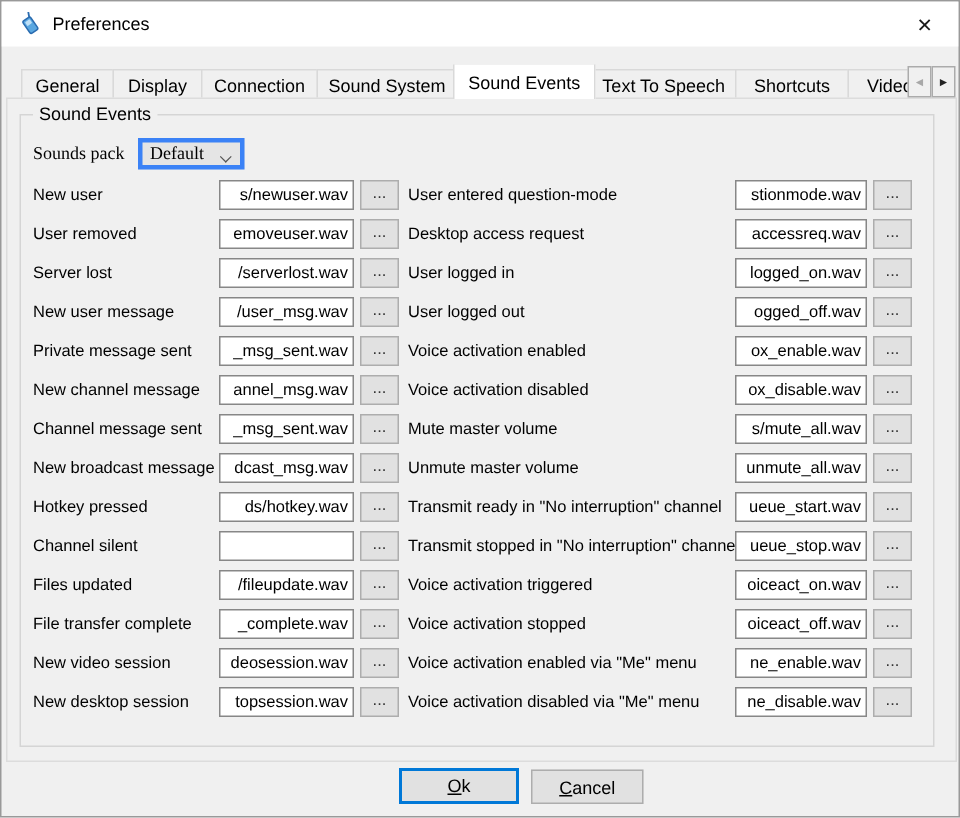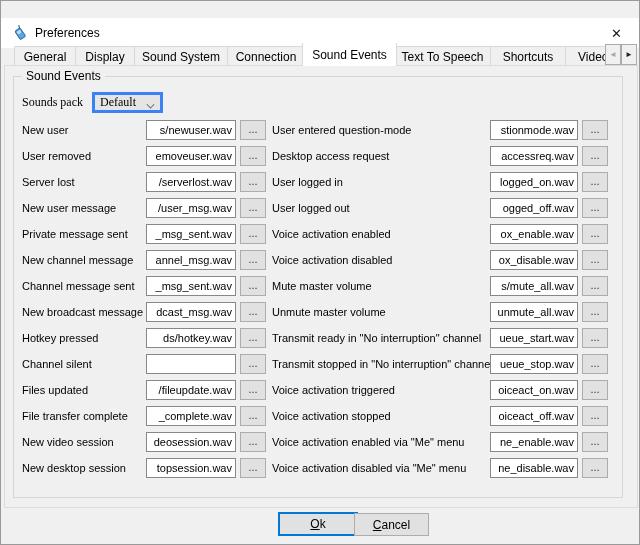--- a/index.html
+++ b/index.html
@@ -3,21 +3,21 @@
 <meta charset="utf-8">
 <style>
   * { margin:0; padding:0; box-sizing:border-box; }
   html,body { background:#c8c8c8; }
   body { font-family:"Liberation Sans", sans-serif; }
   .window {
     position:relative; width:640px; height:545px;
     background:#f0f0f0; border:1px solid #999999; overflow:hidden;
   }
   
-  .titlebar { position:absolute; left:0; top:17px; width:100%; height:30px; background:#ffffff; }
+  .titlebar { position:absolute; left:0; top:0; width:100%; height:30px; background:#ffffff; }
   .app-icon { position:absolute; left:11px; top:7px; width:16px; height:16px; }
   .title-text { position:absolute; left:34px; top:8px; font-size:12px; color:#000000; white-space:nowrap; }
   .close-btn { position:absolute; right:0; top:0; width:45px; height:30px; display:flex; align-items:center; justify-content:center; font-size:13px; color:#1a1a1a; cursor:default; }
   
   .tabstrip { position:absolute; left:13px; top:42px; height:23px; display:flex; align-items:flex-end; width:620px; overflow:hidden; }
   .tab {
     height:20px; background:#f0f0f0; border:1px solid #d9d9d9; border-bottom:none;
     display:flex; align-items:center; justify-content:center; font-size:12px; color:#000;
     margin-right:-1px; white-space:nowrap; overflow:hidden;text-align:right;
   }
@@ -55,21 +55,21 @@
   .col-left  .textfield { width:90px; }
   .col-right .textfield { width:88px; }
   .browse {
     width:26px; height:20px; margin-left:4px; background:#e1e1e1; border:1px solid #adadad;
     font-size:11px; line-height:16px; text-align:center; color:#333; cursor:default;
   }
   
   .btn { position:absolute; height:23px; background:#e1e1e1; border:1px solid #adadad; font-size:12px; display:flex; align-items:center; justify-content:center; cursor:default; color:#000; }
   .btn.default { border:2px solid #0078d7; height:24px; }
   .btn .accel { text-decoration:underline; }
-  .btn-ok { left:265px; top:511px; width:80px;margin-left:12px; }
+  .btn-ok { left:265px; top:511px; width:80px; }
   .btn-cancel { left:353px; top:512px; width:75px; }
 </style>
 </head>
 <body>
 
 <div class="window">
 
   <div class="titlebar">
     <span class="app-icon">
       <svg viewBox="0 0 16 16" width="16" height="16">
@@ -86,25 +86,25 @@
     </span>
   </div>
 
   <div class="tabstrip">
     <div class="tab" style="width:62px">
         <span>General</span>
       </div>
     <div class="tab" style="width:60px">
         <span>Display</span>
       </div>
+    <div class="tab" style="width:78px">
+        <span>Connection</span>
+      </div>
     <div class="tab" style="width:94px">
         <span>Sound System</span>
-      </div>
-    <div class="tab" style="width:78px">
-        <span>Connection</span>
       </div>
     <div class="tab active" style="width:95px">
         <span>Sound Events</span>
       </div>
     <div class="tab" style="width:97px">
         <span>Text To Speech</span>
       </div>
     <div class="tab" style="width:76px">
         <span>Shortcuts</span>
       </div>

